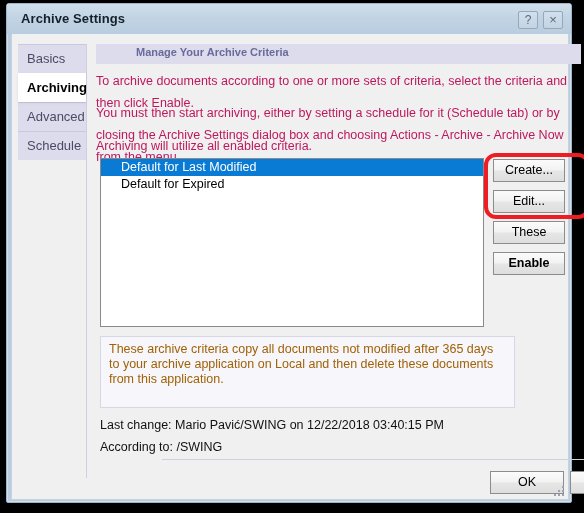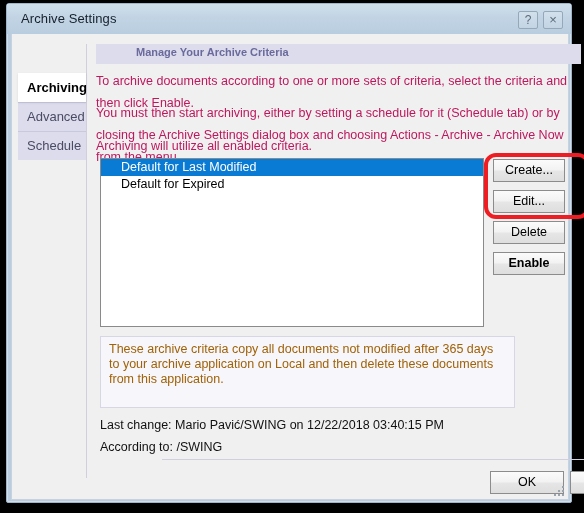--- a/index.html
+++ b/index.html
@@ -39,20 +39,21 @@
     box-sizing: border-box;
   }
   #title-text {
     position: absolute;
     left: 14px;
     top: 7px;
     font-size: 13px;
     color: #15202b;
     letter-spacing: 0.1px;
     white-space: nowrap;
+    font-weight: bold;
   }
   .caption-btn {
     position: absolute;
     top: 7px;
     width: 20px;
     height: 18px;
     border: 1px solid #93a8b8;
     border-radius: 2px;
     background: linear-gradient(to bottom, #d2e0ec, #c3d4e3);
     color: #5c6b78;
@@ -298,20 +299,21 @@
 
   <div id="titlebar">
     <div id="title-text">Archive Settings</div>
     <div class="caption-btn" id="help-btn">?</div>
     <div class="caption-btn" id="close-btn">×</div>
   </div>
 
   <div id="body-area">
 
     <div id="tabstrip">
+      <div class="tab" id="tab-0">Basics</div>
       <div class="tab selected" id="tab-1">Archiving</div>
       <div class="tab" id="tab-2">Advanced</div>
       <div class="tab" id="tab-3">Schedule</div>
     </div>
     <div id="tab-divider"></div>
 
     <div id="content">
 
       <div id="banner">
         <div id="banner-text">Manage Your Archive Criteria</div>
@@ -321,21 +323,21 @@
       <div class="para" id="para-1">You must then start archiving, either by setting a schedule for it (Schedule tab) or by closing the Archive Settings dialog box and choosing Actions - Archive - Archive Now from the menu.</div>
       <div class="para" id="para-2">Archiving will utilize all enabled criteria.</div>
 
       <div id="listbox">
         <div class="list-item selected">Default for Last Modified</div>
         <div class="list-item">Default for Expired</div>
       </div>
 
       <div class="btn" id="btn-create">Create...</div>
       <div class="btn" id="btn-edit">Edit...</div>
-      <div class="btn" id="btn-delete">Delete</div>
+      <div class="btn" id="btn-delete">These</div>
       <div class="btn" id="btn-enable">Enable</div>
 
       <div id="annotation"></div>
 
       <div id="descbox">
         <div id="desc-text">These archive criteria copy all documents not modified after 365 days to your archive application  on Local and then delete these documents from this application.</div>
       </div>
 
       <div class="footer-line" id="footer-0">Last change: Mario Pavić/SWING on 12/22/2018 03:40:15 PM</div>
       <div class="footer-line" id="footer-1">According to: /SWING</div>

